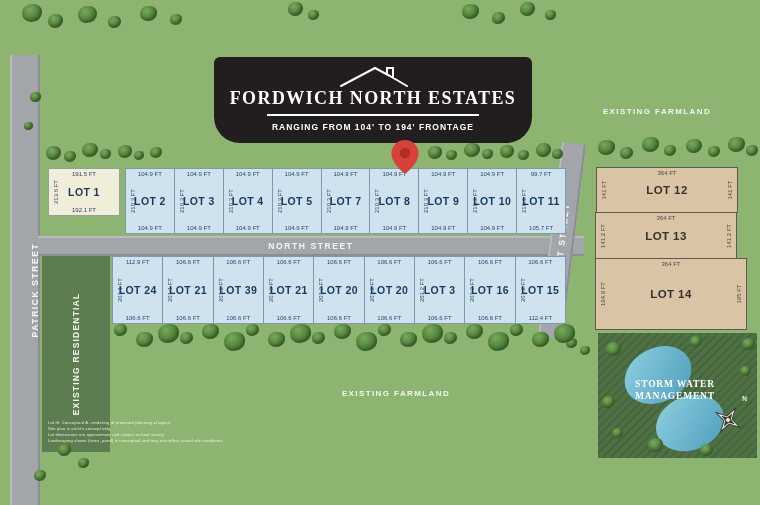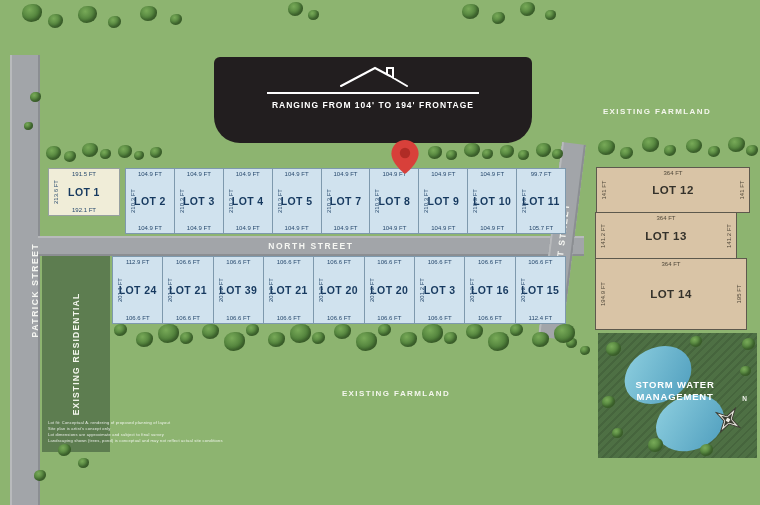--- a/index.html
+++ b/index.html
@@ -65,22 +65,22 @@
     display:flex;align-items:center;justify-content:center;margin-top:-1px;}
   .rlot .lname{color:#35322b;font-size:11.5px;}
   .rlot .dim{color:#50483a;}
   .rlot .dim.left{top:50%;left:7px;transform:translate(-50%,-50%) rotate(-90deg);}
   .rlot .dim.right{top:50%;right:7px;left:auto;transform:translate(50%,-50%) rotate(-90deg);}
   
   .storm{position:absolute;left:598px;top:333px;width:159px;height:125px;
     background:#4e7044;z-index:2;
     background-image:repeating-linear-gradient(135deg,rgba(0,0,0,.10) 0 2px,transparent 2px 6px);}
   .storm-label{position:absolute;left:77px;top:58px;transform:translate(-50%,-50%);
-    color:#fff;font-weight:bold;font-size:9.5px;letter-spacing:.8px;text-align:center;
-    line-height:1.25;z-index:3;white-space:nowrap;}
+    color:#fff;font-weight:bold;font-size:9.5px;letter-spacing:.8px;
+    line-height:1.25;z-index:3;white-space:nowrap;font-family:Liberation Serif, serif;}
   .pond{position:absolute;left:0;top:0;z-index:1;}
   .compass{position:absolute;right:14px;top:72px;width:30px;height:30px;z-index:3;
     transform:rotate(32deg);}
   .compass-n{position:absolute;right:10px;top:62px;color:#f0f2ea;font-size:6.5px;
     font-weight:bold;z-index:4;}
   
   .disclaimer{position:absolute;left:48px;top:420px;z-index:5;color:rgba(255,255,255,.85);
     font-size:4px;line-height:1.5;letter-spacing:.2px;}
   
   .tree{position:absolute;border-radius:50% 44% 56% 48%;z-index:4;pointer-events:none;
@@ -223,21 +223,21 @@
         <span class="dim side">201.2 FT</span>
       </div>
       <div class="lot">
         <span class="dim top">106.6 FT</span>
         <span class="lname">LOT 15</span>
         <span class="dim bottom">112.4 FT</span>
         <span class="dim side">201.2 FT</span>
       </div>
     </div>
   <div class="right-lots">
-      <div class="lot rlot" style="height: 46px; width: 154px;">
+      <div class="lot rlot" style="height: 46px; width: 142px;">
         <span class="dim top">364 FT</span>
         <span class="lname">LOT 12</span>
         <span class="dim bottom"></span>
         <span class="dim left">141 FT</span>
         <span class="dim right">141 FT</span>
       </div>
       <div class="lot rlot" style="height: 47px; width: 142px;">
         <span class="dim top">364 FT</span>
         <span class="lname">LOT 13</span>
         <span class="dim bottom"></span>
@@ -275,20 +275,21 @@
       <polygon points="15,1 18,12 29,15 18,18 15,29 12,18 1,15 12,12" fill="#efeee5" stroke="#3c3c32" stroke-width="1"></polygon>
       <polygon points="15,7 17,13 23,15 17,17 15,23 13,17 7,15 13,13" fill="#3c3c32"></polygon>
       <circle cx="15" cy="15" r="2.4" fill="#efeee5" stroke="#3c3c32" stroke-width="0.8"></circle>
     </svg>
   </div>
 
   <div class="banner">
     <svg width="76" height="22" viewBox="0 0 76 22">
       <path d="M6 21 L40 3 L55 11 M55 11 L72 21 M52 9.5 L52 3 L58 3 L58 13" stroke="#ffffff" stroke-width="2" fill="none" stroke-linecap="round"></path>
     </svg>
+    <div class="banner-title">FORDWICH NORTH ESTATES</div>
     <div class="banner-divider"></div>
     <div class="banner-sub">RANGING FROM 104' TO 194' FRONTAGE</div>
   </div>
 
   <svg class="pin" viewBox="0 0 24 30">
     <path d="M12 0 C5.4 0 0 5.4 0 12 C0 21 12 30 12 30 C12 30 24 21 24 12 C24 5.4 18.6 0 12 0 Z" fill="#d8403a"></path>
     <circle cx="12" cy="11.5" r="4.6" fill="#b02c26"></circle>
   </svg>
 
   <div class="disclaimer">

